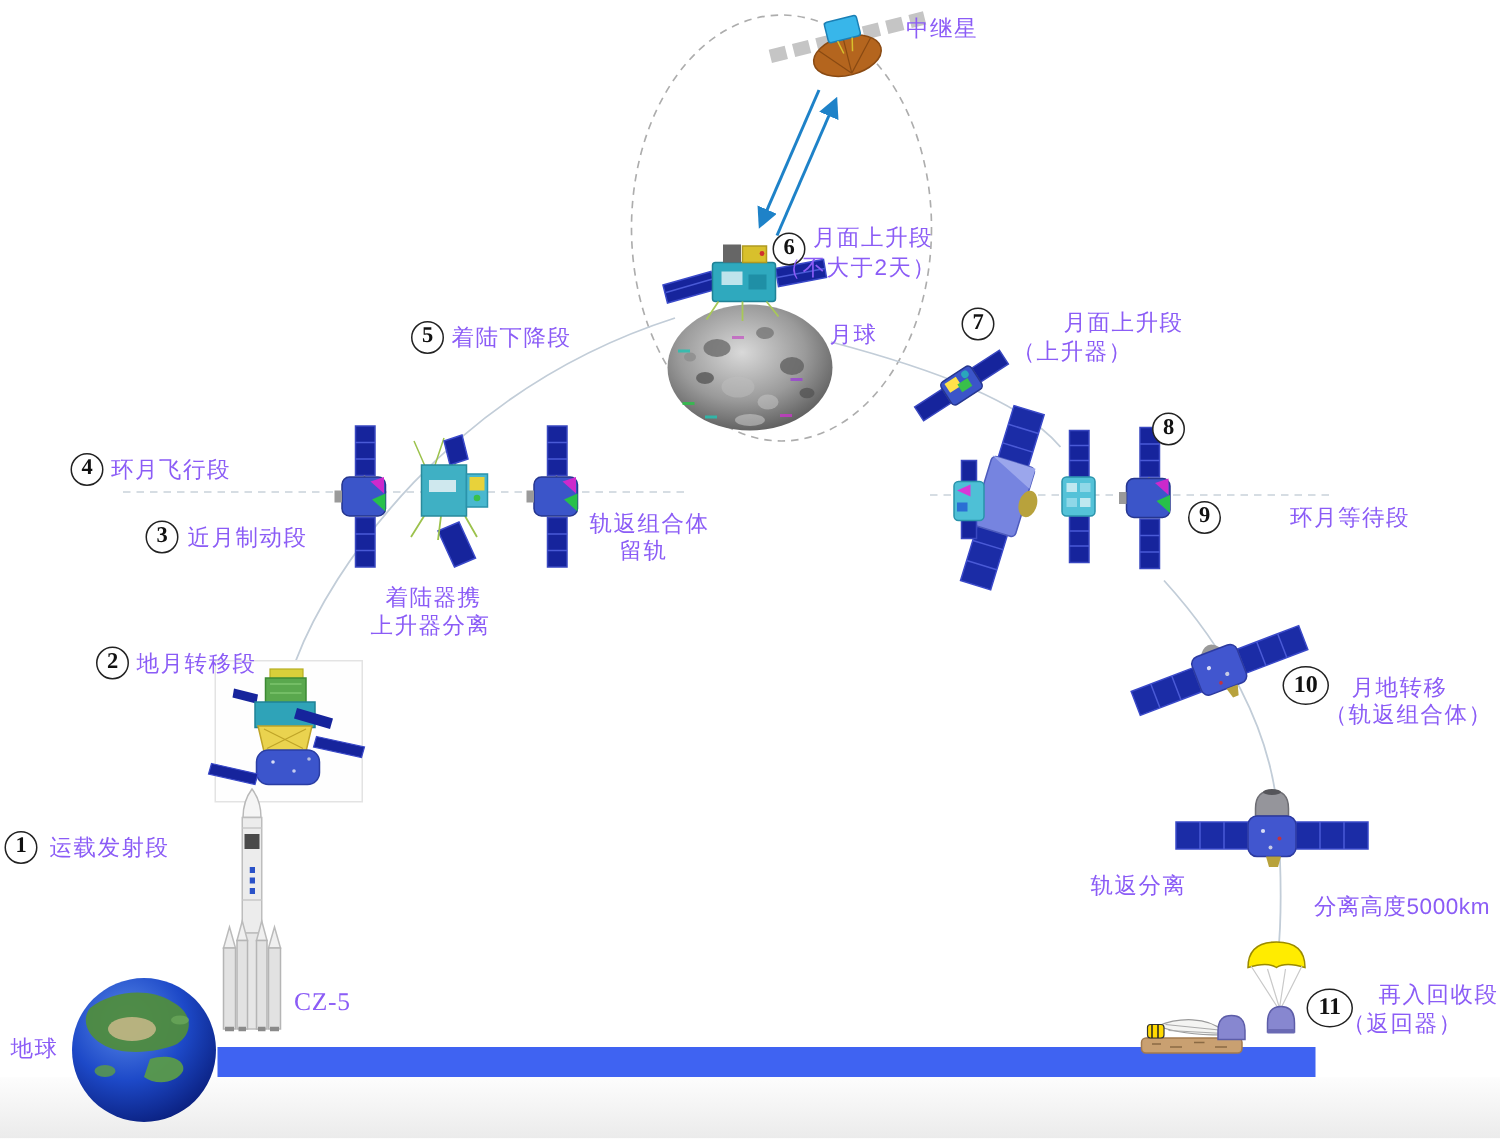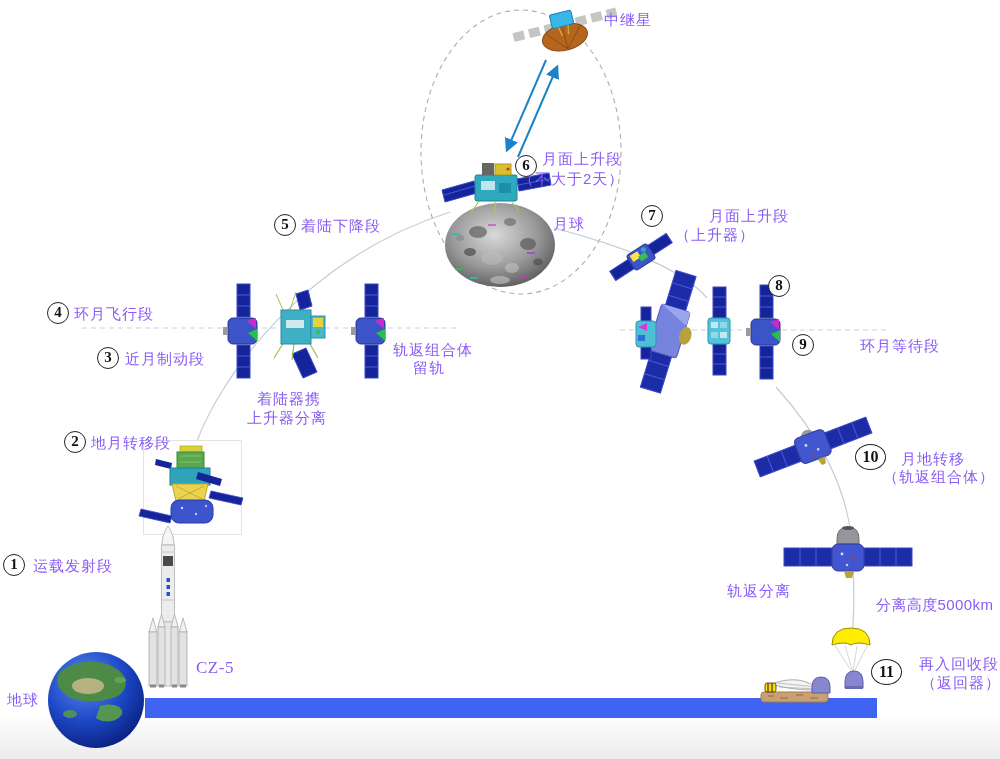--- a/index.html
+++ b/index.html
@@ -277,21 +277,21 @@
   <div class="lbl" style="left:74px;top:305px;">环月飞行段</div>
   <div class="lbl" style="left:301px;top:217px;">着陆下降段</div>
   <div class="lbl" style="left:542px;top:150px;">月面上升段</div>
   <div class="lbl" style="left:519px;top:170px;">（不大于2天）</div>
   <div class="lbl" style="left:669px;top:207px;margin-left:40px;">月面上升段</div>
   <div class="lbl" style="left:675px;top:226px;">（上升器）</div>
   <div class="lbl" style="left:860px;top:337px;">环月等待段</div>
   <div class="lbl" style="left:901px;top:450px;">月地转移</div>
   <div class="lbl" style="left:883px;top:468px;">（轨返组合体）</div>
   <div class="lbl" style="left:919px;top:655px;">再入回收段</div>
-  <div class="lbl" style="left:921px;top:674px;">（返回器）</div>
+  <div class="lbl" style="left:895px;top:674px;">（返回器）</div>
 
   <div class="lbl" style="left:604px;top:11px;">中继星</div>
   <div class="lbl" style="left:553px;top:215px;">月球</div>
   <div class="lbl" style="left:393px;top:341px;">轨返组合体</div>
   <div class="lbl" style="left:413px;top:359px;">留轨</div>
   <div class="lbl" style="left:257px;top:390px;">着陆器携</div>
   <div class="lbl" style="left:247px;top:409px;">上升器分离</div>
   <div class="lbl" style="left:727px;top:582px;">轨返分离</div>
   <div class="lbl small-ls" style="left:876px;top:596px;">分离高度5000km</div>
   <div class="lbl serif" style="left:196px;top:657px;font-size:17px;">CZ-5</div>

